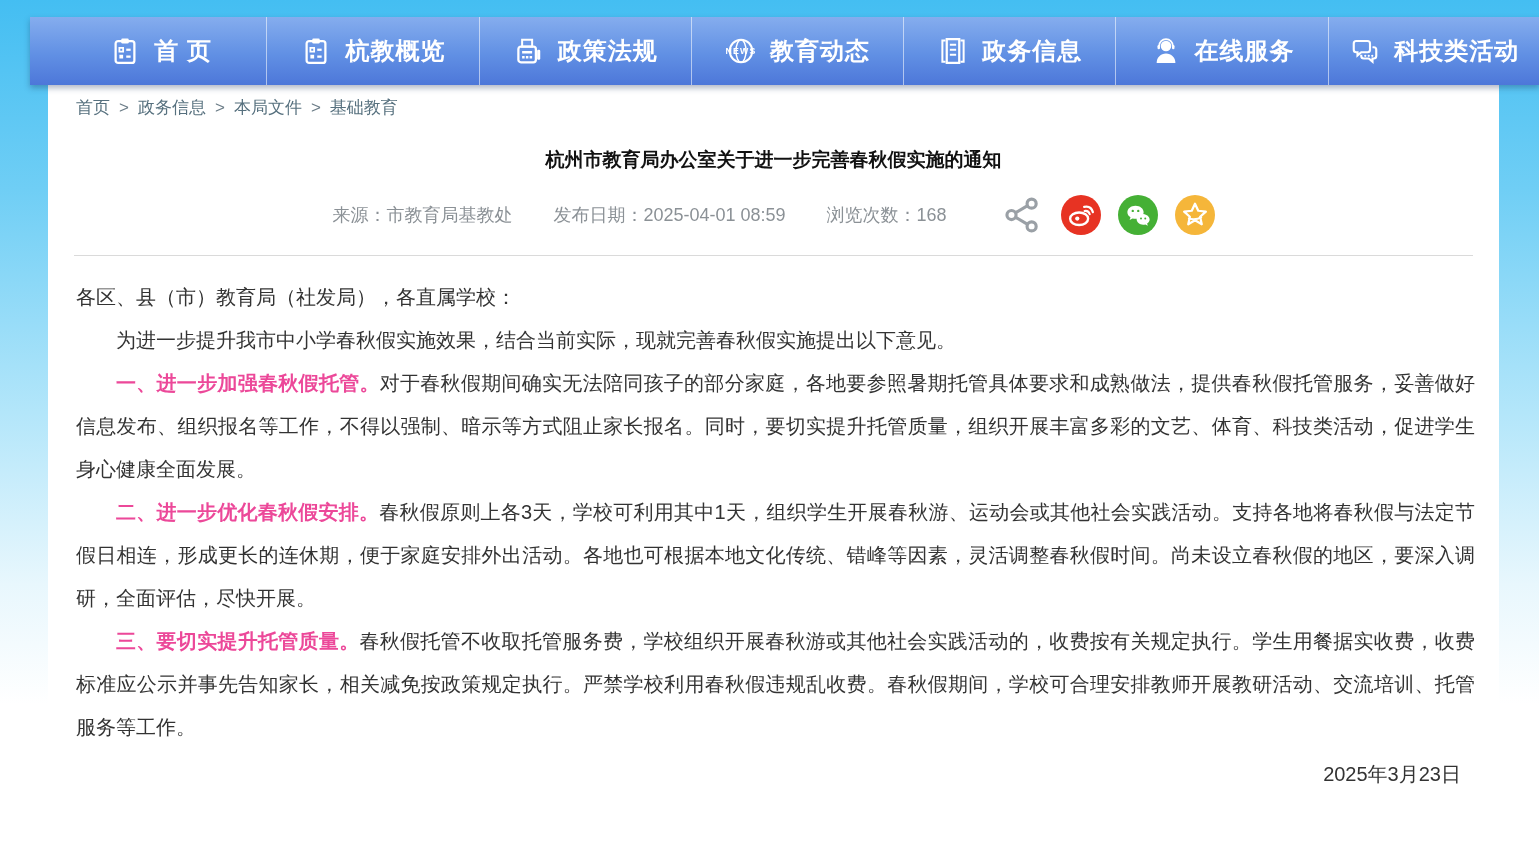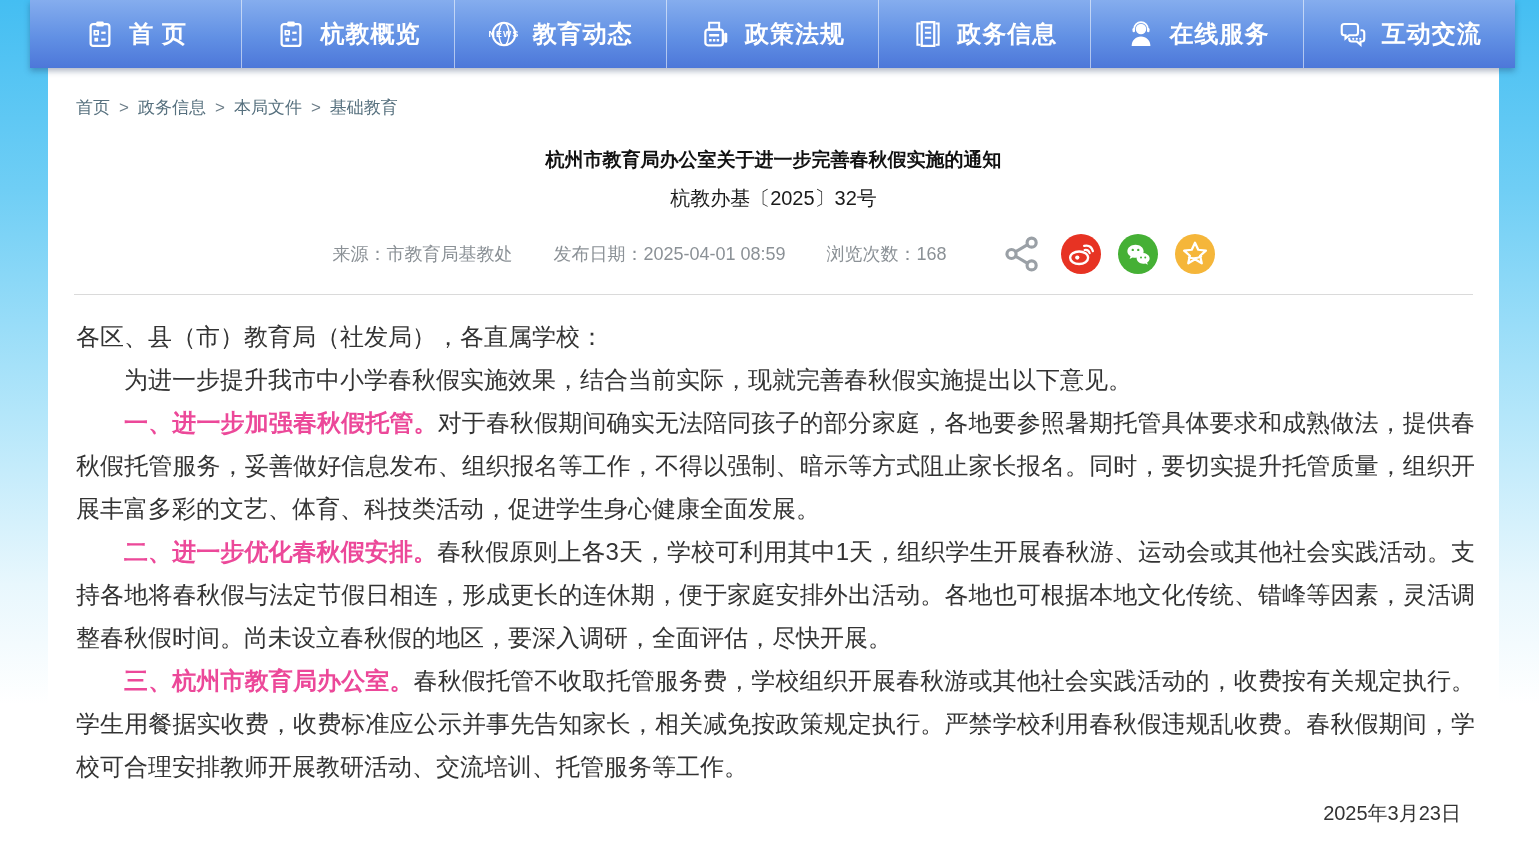--- a/index.html
+++ b/index.html
@@ -8,24 +8,25 @@
     font-family:"Liberation Sans","DejaVu Sans",sans-serif;
     background:linear-gradient(180deg,#44bef2 0%,#6fcef5 22%,#b3e6fa 48%,#e8f7fd 68%,#ffffff 82%);
   }
   
   .panel{
     position:absolute;left:48px;top:68px;width:1451px;height:791px;
     background:#ffffff;
   }
   
   .topnav{
-    position:absolute;left:30px;top:0;width:1485px;height:68px;
+    position:absolute;left:30px;top:17px;width:1485px;height:68px;
     display:flex;z-index:5;
     background:linear-gradient(180deg,#85adee 0%,#6190e4 55%,#4d77d9 100%);
     box-shadow:0 3px 6px rgba(25,45,90,.35);
+    padding-left:25px;
   }
   .nav-item{
     flex:1;display:flex;align-items:center;justify-content:center;gap:13px;
     color:#ffffff;font-size:24px;font-weight:bold;cursor:pointer;
     border-right:1px solid rgba(255,255,255,.55);
     letter-spacing:1px;
   }
   .nav-item:last-child{border-right:none;}
   .nav-icon{width:32px;height:32px;display:inline-flex;align-items:center;justify-content:center;}
   .nav-icon svg{width:30px;height:30px;}
@@ -46,21 +47,21 @@
     margin-top:20px;display:flex;align-items:center;justify-content:center;
     gap:41px;font-size:18px;color:#8b9196;
   }
   .meta-item{white-space:nowrap;}
   .share-group{display:flex;align-items:center;gap:17px;margin-left:12px;}
   .share-btn{width:40px;height:40px;border-radius:50%;display:flex;align-items:center;justify-content:center;cursor:pointer;}
   .share-plain{width:44px;height:44px;display:flex;align-items:center;justify-content:center;cursor:pointer;}
   .divider{margin:18px 26px 0 26px;border-bottom:1px solid #dadada;}
   
   .article-body{
-    padding:20px 24px 0 28px;font-size:24px;line-height:43px;color:#333333;
+    padding:20px 24px 0 28px;font-size:20px;line-height:43px;color:#333333;
     text-align:justify;
   }
   .article-body p{margin:0;}
   .article-body p.indent{text-indent:2em;}
   .lead{font-weight:bold;color:#ec4899;}
   .signature{
     padding-right:38px;text-align:right;font-size:20px;color:#333333;line-height:46px;margin-top:2px;
   }
 </style>
 </head>
@@ -87,48 +88,48 @@
       <svg viewBox="0 0 24 24" fill="none">
           <rect x="4.5" y="4" width="15" height="17.5" rx="2" stroke="#fff" stroke-width="1.8"></rect>
           <rect x="9" y="2" width="6" height="4" rx="1" fill="#fff"></rect>
           <rect x="7.5" y="9.5" width="3" height="3" stroke="#fff" stroke-width="1.4"></rect>
           <line x1="13" y1="11" x2="16.5" y2="11" stroke="#fff" stroke-width="1.8"></line>
           <rect x="7.5" y="15" width="3" height="3" fill="#fff"></rect>
           <line x1="13" y1="16.5" x2="16.5" y2="16.5" stroke="#fff" stroke-width="1.8"></line>
         </svg>
     </span>
     <span class="nav-label">杭教概览</span>
-  </div>
-  <div class="nav-item">
-    <span class="nav-icon">
-      <svg viewBox="0 0 24 24" fill="none">
-          <circle cx="12" cy="12" r="9" stroke="#fff" stroke-width="1.6"></circle>
-          <ellipse cx="12" cy="12" rx="4" ry="9" stroke="#fff" stroke-width="1.2"></ellipse>
-          <text x="12" y="14.5" text-anchor="middle" font-size="7" font-weight="bold" fill="#fff" stroke="none" font-family="Liberation Sans, sans-serif">NEWS</text>
-        </svg>
-    </span>
-    <span class="nav-label">教育动态</span>
   </div>
   <div class="nav-item">
     <span class="nav-icon">
       <svg viewBox="0 0 24 24" fill="none">
           <rect x="3.5" y="8.5" width="14" height="12.5" rx="2" stroke="#fff" stroke-width="1.8"></rect>
           <rect x="6.5" y="3" width="8" height="5.5" stroke="#fff" stroke-width="1.6"></rect>
           <rect x="6.5" y="12" width="8" height="2" fill="#fff"></rect>
           <rect x="6.5" y="16" width="2" height="2" fill="#fff"></rect>
           <rect x="9.5" y="16" width="2" height="2" fill="#fff"></rect>
           <rect x="12.5" y="16" width="2" height="2" fill="#fff"></rect>
           <rect x="18.5" y="11" width="2.5" height="8" rx="1" fill="#fff"></rect>
         </svg>
     </span>
     <span class="nav-label">政策法规</span>
   </div>
   <div class="nav-item">
     <span class="nav-icon">
       <svg viewBox="0 0 24 24" fill="none">
+          <circle cx="12" cy="12" r="9" stroke="#fff" stroke-width="1.6"></circle>
+          <ellipse cx="12" cy="12" rx="4" ry="9" stroke="#fff" stroke-width="1.2"></ellipse>
+          <text x="12" y="14.5" text-anchor="middle" font-size="7" font-weight="bold" fill="#fff" stroke="none" font-family="Liberation Sans, sans-serif">NEWS</text>
+        </svg>
+    </span>
+    <span class="nav-label">教育动态</span>
+  </div>
+  <div class="nav-item">
+    <span class="nav-icon">
+      <svg viewBox="0 0 24 24" fill="none">
           <path d="M6 3.5H3.5v17H6" stroke="#fff" stroke-width="1.6"></path>
           <path d="M18 3.5h2.5v17H18" stroke="#fff" stroke-width="1.6"></path>
           <rect x="7" y="2.5" width="10" height="19" stroke="#fff" stroke-width="1.8"></rect>
           <line x1="9.5" y1="7" x2="14.5" y2="7" stroke="#fff" stroke-width="1.6"></line>
           <line x1="9.5" y1="11" x2="14.5" y2="11" stroke="#fff" stroke-width="1.6"></line>
           <line x1="9.5" y1="15" x2="14.5" y2="15" stroke="#fff" stroke-width="1.6"></line>
         </svg>
     </span>
     <span class="nav-label">政务信息</span>
   </div>
@@ -147,38 +148,37 @@
   <div class="nav-item">
     <span class="nav-icon">
       <svg viewBox="0 0 24 24" fill="none">
           <path d="M3 6a2 2 0 0 1 2-2h9a2 2 0 0 1 2 2v5a2 2 0 0 1-2 2H9l-3 2.5V13H5a2 2 0 0 1-2-2z" stroke="#fff" stroke-width="1.7"></path>
           <path d="M18 9h1a2 2 0 0 1 2 2v5a2 2 0 0 1-2 2h-1v2.5L15 18h-4a2 2 0 0 1-2-2v-1" stroke="#fff" stroke-width="1.7"></path>
           <circle cx="12.2" cy="15.8" r=".9" fill="#fff"></circle>
           <circle cx="15" cy="15.8" r=".9" fill="#fff"></circle>
           <circle cx="17.8" cy="15.8" r=".9" fill="#fff"></circle>
         </svg>
     </span>
-    <span class="nav-label">互动交流</span>
+    <span class="nav-label">科技类活动</span>
   </div>
 </div>
 
 <div style="position:absolute;left:48px;top:68px;width:1451px;">
 
   <div class="breadcrumb">
     <span class="crumb">首页</span>
     <span class="crumb-sep">&gt;</span>
     <span class="crumb">政务信息</span>
     <span class="crumb-sep">&gt;</span>
     <span class="crumb">本局文件</span>
     <span class="crumb-sep">&gt;</span>
     <span class="crumb">基础教育</span>
   </div>
 
   <div class="title">杭州市教育局办公室关于进一步完善春秋假实施的通知</div>
-  <div class="docnum">杭教办基〔2025〕32号</div>
 
   <div class="meta-row">
     <span class="meta-item"><span>来源：</span><span>市教育局基教处</span></span>
     <span class="meta-item"><span>发布日期：</span><span>2025-04-01 08:59</span></span>
     <span class="meta-item"><span>浏览次数：</span><span>168</span></span>
 
     <span class="share-group">
       <span class="share-plain">
         <svg viewBox="0 0 24 24" width="42" height="42" fill="none">
             <circle cx="17.5" cy="5.5" r="2.6" stroke="#9aa0a6" stroke-width="1.8"></circle>
@@ -215,20 +215,20 @@
     </span>
   </div>
 
   <div class="divider"></div>
 
   <div class="article-body">
     <p><span>各区、县（市）教育局（社发局），各直属学校：</span></p>
     <p class="indent"><span>为进一步提升我市中小学春秋假实施效果，结合当前实际，现就完善春秋假实施提出以下意见。</span></p>
     <p class="indent"><span class="lead">一、进一步加强春秋假托管。</span><span>对于春秋假期间确实无法陪同孩子的部分家庭，各地要参照暑期托管具体要求和成熟做法，提供春秋假托管服务，妥善做好信息发布、组织报名等工作，不得以强制、暗示等方式阻止家长报名。同时，要切实提升托管质量，组织开展丰富多彩的文艺、体育、科技类活动，促进学生身心健康全面发展。</span></p>
     <p class="indent"><span class="lead">二、进一步优化春秋假安排。</span><span>春秋假原则上各3天，学校可利用其中1天，组织学生开展春秋游、运动会或其他社会实践活动。支持各地将春秋假与法定节假日相连，形成更长的连休期，便于家庭安排外出活动。各地也可根据本地文化传统、错峰等因素，灵活调整春秋假时间。尚未设立春秋假的地区，要深入调研，全面评估，尽快开展。</span></p>
-    <p class="indent"><span class="lead">三、杭州市教育局办公室。</span><span>春秋假托管不收取托管服务费，学校组织开展春秋游或其他社会实践活动的，收费按有关规定执行。学生用餐据实收费，收费标准应公示并事先告知家长，相关减免按政策规定执行。严禁学校利用春秋假违规乱收费。春秋假期间，学校可合理安排教师开展教研活动、交流培训、托管服务等工作。</span></p>
+    <p class="indent"><span class="lead">三、要切实提升托管质量。</span><span>春秋假托管不收取托管服务费，学校组织开展春秋游或其他社会实践活动的，收费按有关规定执行。学生用餐据实收费，收费标准应公示并事先告知家长，相关减免按政策规定执行。严禁学校利用春秋假违规乱收费。春秋假期间，学校可合理安排教师开展教研活动、交流培训、托管服务等工作。</span></p>
   </div>
 
   <div class="signature">
     <div>2025年3月23日</div>
   </div>
 
 </div>
 
 </body></html>

